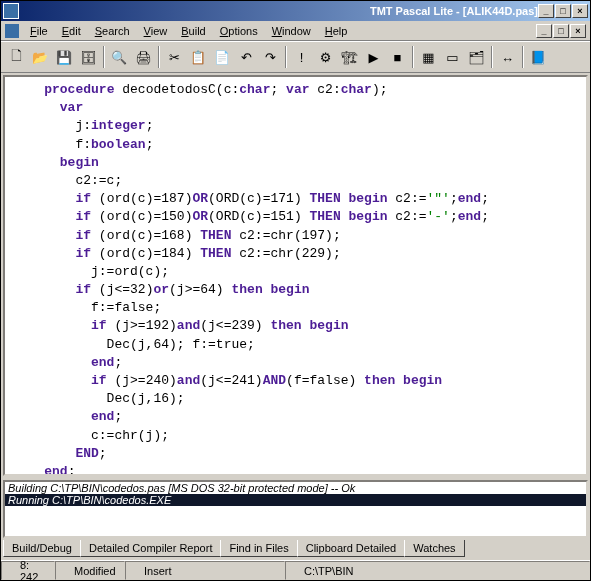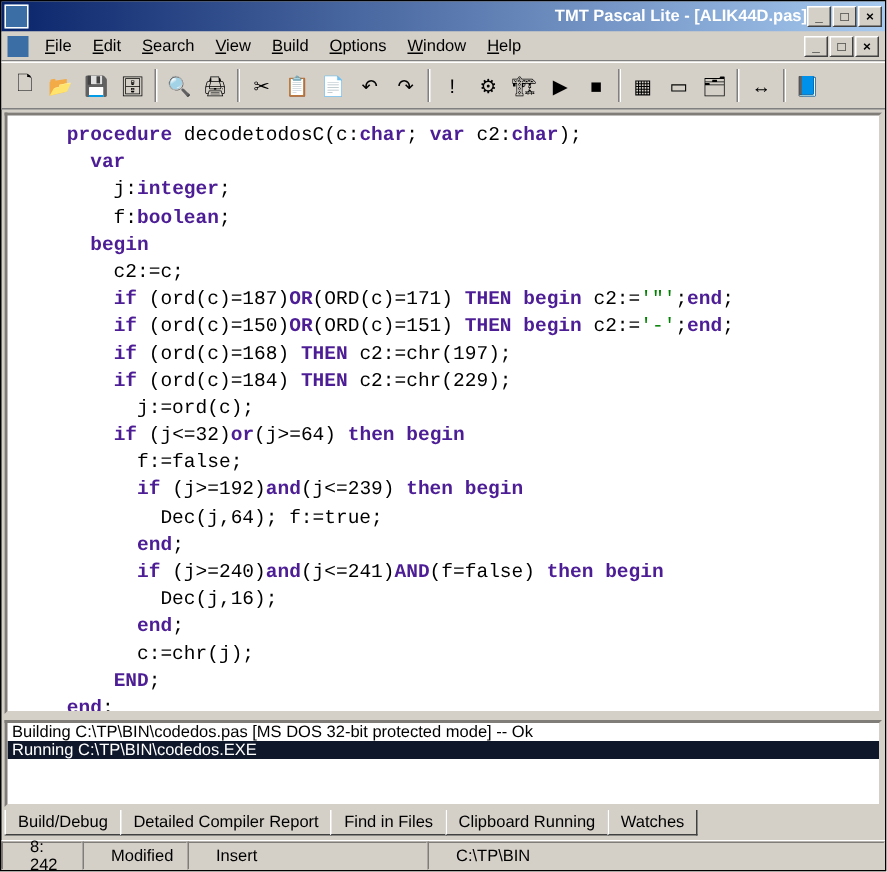--- a/index.html
+++ b/index.html
@@ -15,21 +15,21 @@
 .menuitem { padding: 2px 7px; cursor: pointer; }
 .menuitem u { text-decoration: underline; }
 .menubar .mdibtns { margin-left: auto; display:flex; gap:1px; }
 .toolbar { background: #d4d0c8; height: 32px; display: flex; align-items: center; padding: 2px 4px; border-top:1px solid #fff; border-bottom: 1px solid #808080; gap: 1px; }
 .tbtn { width: 23px; height: 23px; border: 1px solid #d4d0c8; display: flex; align-items: center; justify-content: center; cursor: pointer; font-size: 13px; }
 .tsep { width: 2px; height: 22px; border-left:1px solid #808080; border-right:1px solid #fff; margin: 0 2px; }
 .editor-wrap { flex: 1; margin: 2px; border: 2px inset #d4d0c8; background: #fff; overflow: auto; }
 .editor { font-family: "Courier New", monospace; font-size: 13px; white-space: pre; padding: 4px 8px; line-height: 1.4; color: #000; }
 .kw { color: #4c1d95; font-weight: bold; }
 .str { color: #008000; }
-.output { height: 58px; margin: 2px; border: 2px inset #d4d0c8; background: #fff; overflow: auto; font-size: 11px; }
+.output { height: 58px; margin: 2px; border: 2px inset #d4d0c8; background: #fff; overflow: auto; font-size: 11px; font-style: italic; }
 .output-line { padding: 0 3px; white-space: nowrap; }
 .output-line.sel { background: #0f172a; color: #fff; }
 .tabs { display: flex; padding: 0 2px; height: 20px; align-items: flex-start; }
 .tab { padding: 2px 8px; background: #d4d0c8; border: 1px solid #fff; border-top: none; border-right-color:#404040; border-bottom-color:#404040; font-size: 11px; cursor: pointer; margin-right: -1px; }
 .statusbar { height: 20px; border-top: 1px solid #fff; display: flex; align-items: stretch; font-size: 11px; }
 .statcell { border: 1px inset #d4d0c8; padding: 2px 18px; display: flex; align-items: center; }
 .statcell.pos { width: 54px; }
 .statcell.mod { width: 70px; }
 .statcell.ins { width: 160px; }
 .statcell.path { flex: 1; }
@@ -94,21 +94,21 @@
 
   <div class="output" id="output">
       <div class="output-line">Building C:\TP\BIN\codedos.pas  [MS DOS 32-bit protected mode] -- Ok</div>
       <div class="output-line sel">Running C:\TP\BIN\codedos.EXE</div>
     </div>
 
   <div class="tabs" id="tabs">
       <div class="tab">Build/Debug</div>
       <div class="tab">Detailed Compiler Report</div>
       <div class="tab">Find in Files</div>
-      <div class="tab">Clipboard Running</div>
+      <div class="tab">Clipboard Detailed</div>
       <div class="tab">Watches</div>
     </div>
 
   <div class="statusbar">
     <div class="statcell pos">8: 242</div>
     <div class="statcell mod">Modified</div>
     <div class="statcell ins">Insert</div>
     <div class="statcell path">C:\TP\BIN</div>
   </div>
 </div>

